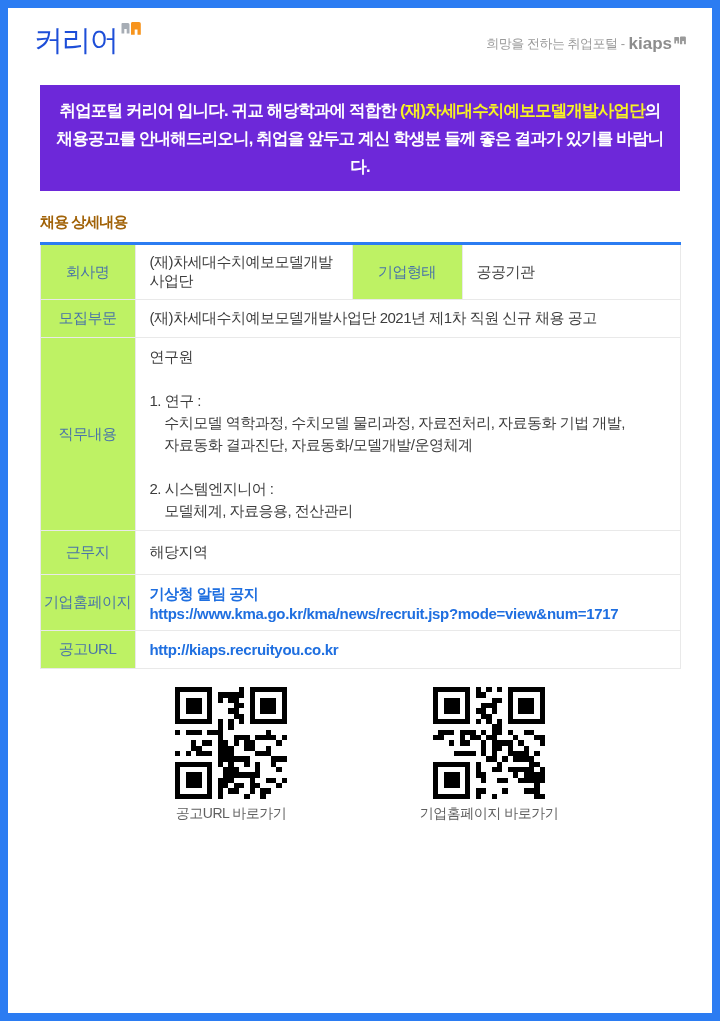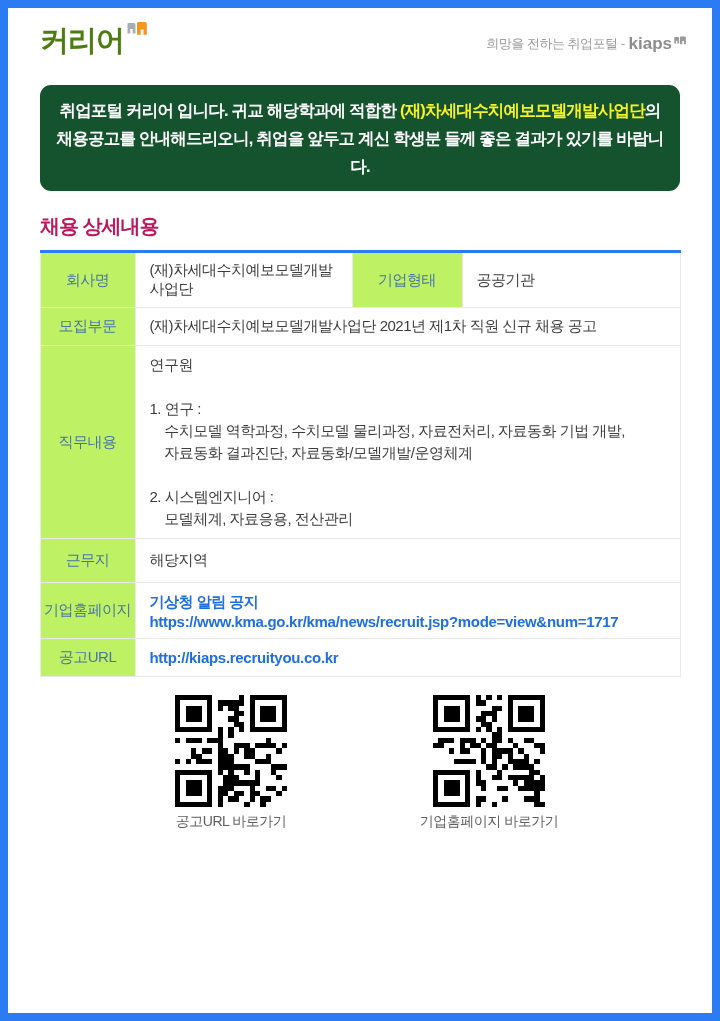--- a/index.html
+++ b/index.html
@@ -20,25 +20,24 @@
   .header {
     height: 62px;
     padding: 16px 26px 0 26px;
     display: flex;
     justify-content: space-between;
     align-items: flex-start;
   }
   .logo { display: flex; align-items: flex-start; cursor: pointer; }
   .logo-text {
     font-size: 29px;
-    font-weight: bold;
-    color: #4d7c0f;
+    font-weight: normal;
+    color: #1d4ed8;
     letter-spacing: -1px;
     line-height: 32px;
-    margin-left: 6px;
   }
   .logo-mark { margin: -2px 0 0 3px; }
   .tagline {
     margin-top: 10px;
     font-size: 13px;
     color: #9a9a9a;
     display: flex;
     align-items: center;
     letter-spacing: -0.5px;
   }
@@ -64,38 +63,38 @@
     font-size: 36px;
     font-weight: bold;
     color: #0e0e0e;
     letter-spacing: -2px;
     line-height: 42px;
   }
 
   
   .notice {
     margin: 15px 32px 0 32px;
-    background: #14532d;
-    border-radius: 11px;
+    background: #6d28d9;
+    border-radius: 0;
     color: #ffffff;
     text-align: center;
     font-size: 16.5px;
     font-weight: bold;
     letter-spacing: -0.8px;
     line-height: 28px;
     padding: 11px 14px;
   }
   .notice .hl { color: #f7f223; }
 
   
   .section-title {
     margin: 22px 0 10px 32px;
-    font-size: 20px;
+    font-size: 15px;
     font-weight: bold;
-    color: #be185d;
+    color: #a16207;
     letter-spacing: -1px;
   }
 
   
   .detail-table {
     width: 640px;
     margin: 0 auto;
     border-collapse: collapse;
     border-top: 3px solid #2b7cf2;
     border-bottom: 1px solid #e3e3e3;

